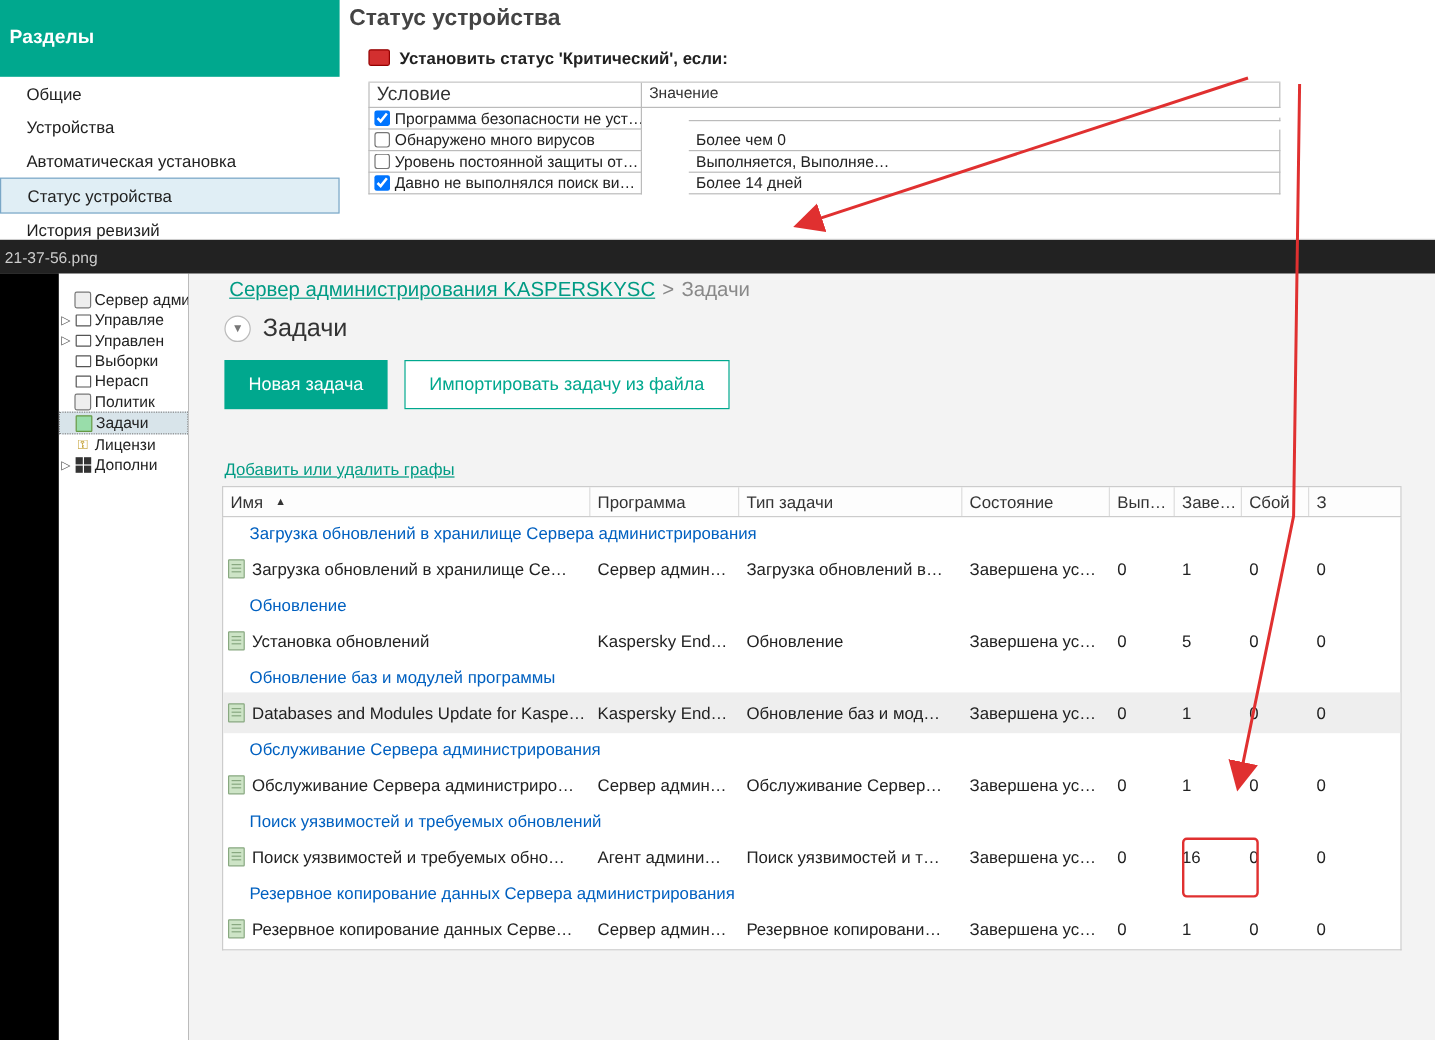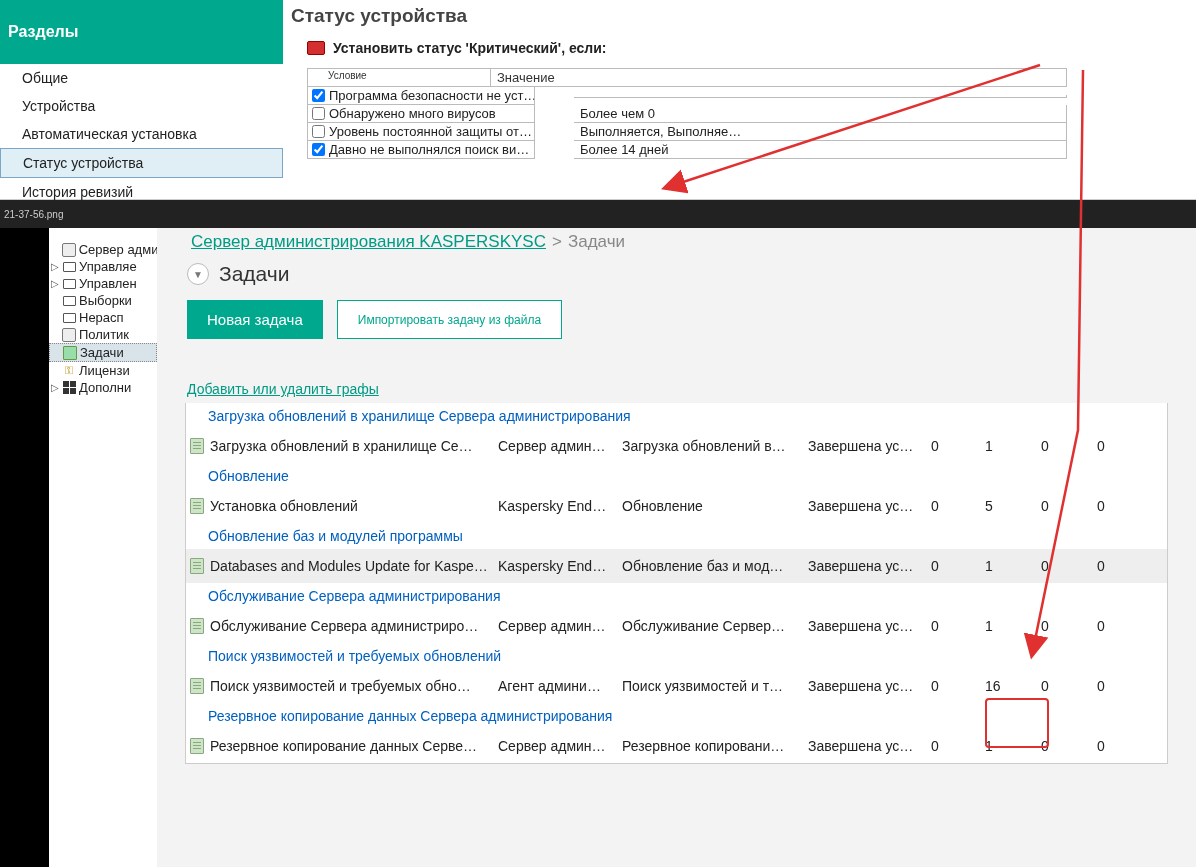--- a/index.html
+++ b/index.html
@@ -13,30 +13,30 @@
 .section-item.active { background: #e0eef5; border: 1px solid #7aa7c7; }
 
 .status-panel { flex: 1; padding: 0 8px; }
 .status-title { color: #444; font-size: 19px; font-weight: bold; padding: 5px 0; }
 .status-header-row { display: flex; align-items: center; gap: 8px; padding: 8px 16px 12px 16px; }
 .monitor-icon { width: 18px; height: 14px; background: #d32f2f; border: 1px solid #940000; border-radius: 2px; position: relative; }
 .status-header-text { font-weight: bold; color: #222; font-size: 14px; }
 
 .cond-table { width: 760px; margin-left: 16px; border-top: 1px solid #bbb; }
 .cond-head { display: flex; background: #fff;}
-.cond-col1 { width: 184px; border: 1px solid #bbb; border-top: none; padding: 1px 20px; font-size: 10px; color: #333; }
+.cond-col1 { width: 228px; border: 1px solid #bbb; border-top: none; padding: 1px 6px; font-size: 16px; color: #333; }
 .cond-col2 { flex: 1; border: 1px solid #bbb; border-top: none; border-left: none; padding: 1px 6px; font-size: 13px; color: #333; }
 .cond-row { display: flex; align-items: center; gap: 39px; }
 .cond-cell1 { width: 228px; border: 1px solid #bbb; border-top: none; padding: 1px 4px; font-size: 13px; color: #222; display: flex; gap: 4px; align-items: center; white-space: nowrap; overflow: hidden; }
 .cond-cell2 { flex: 1; border: 1px solid #bbb; border-top: none; border-left: none; padding: 1px 6px; font-size: 13px; color: #222; }
 
 input[type="checkbox"] { width: 13px; height: 13px; flex-shrink: 0; }
 
 
-.dark-bar { background: #222; color: #ccc; height: 28px; font-size: 10px; display: flex; align-items: center; padding: 0 4px; width: 100%; }
+.dark-bar { background: #222; color: #ccc; height: 28px; font-size: 13px; display: flex; align-items: center; padding: 0 4px; width: 100%; }
 
 
 .lower { display: flex; background: #000; height: 639px; position: relative; }
 .black-left { width: 49px; background: #000; }
 .tree-panel { width: 108px; background: #fff; padding-top: 13px; font-size: 13px; color: #222; overflow: hidden; }
 .tree-item { display: flex; align-items: center; gap: 3px; padding: 1px 0 1px 2px; white-space: nowrap; cursor: pointer; }
 .tree-item.selected { background: #d8e4ea; border: 1px dotted #888; }
 .tree-arrow { width: 8px; font-size: 10px; color: #555; visibility: hidden; }
 .tree-arrow.shown { visibility: visible; }
 .tree-icon { width: 14px; height: 14px; flex-shrink: 0; display: inline-flex; align-items: center; justify-content: center; }
@@ -52,21 +52,21 @@
 .bc-link { color: #009b84; text-decoration: underline; }
 .bc-sep { color: #888; margin: 0 6px; }
 .bc-current { color: #888; }
 
 .heading-row { display: flex; align-items: center; gap: 10px; padding: 6px 30px 14px 30px; }
 .collapse-circle { width: 22px; height: 22px; border: 1px solid #bbb; border-radius: 50%; display: flex; align-items: center; justify-content: center; color: #777; font-size: 10px; background:#fff; }
 .heading-text { font-size: 21px; color: #333; }
 
 .buttons-row { display: flex; gap: 14px; padding: 0 30px 10px 30px; }
 .btn-primary { background: #00a88e; color: #fff; border: none; padding: 11px 20px; font-size: 15px; cursor: pointer; }
-.btn-secondary { background: #fff; border: 1px solid #00a88e; color: #00a88e; padding: 11px 20px; font-size: 12px; cursor: pointer; }
+.btn-secondary { background: #fff; border: 1px solid #00a88e; color: #00a88e; padding: 11px 20px; font-size: 15px; cursor: pointer; }
 
 .columns-link { display: block; padding: 32px 30px 6px 30px; color: #009b84; font-size: 14px; text-decoration: underline; }
 
 .task-table { margin: 0 28px; background: #fff; }
 .task-head { display: flex; border: 1px solid #ccc; background: #fdfdfd; }
 .tcol { padding: 4px 6px; font-size: 14px; color: #333; border-right: 1px solid #ddd; white-space: nowrap; overflow: hidden; display:flex; align-items:center; }
 .tcol.name { width: 306px; gap: 6px; }
 .tcol.prog { width: 124px; }
 .tcol.type { width: 186px; }
 .tcol.state { width: 123px; }
@@ -227,20 +227,33 @@
       <div class="collapse-circle">▼</div>
       <div class="heading-text">Задачи</div>
     </div>
     <div class="buttons-row">
       <button class="btn-primary">Новая задача</button>
       <button class="btn-secondary">Импортировать задачу из файла</button>
     </div>
     <a class="columns-link">Добавить или удалить графы</a>
 
     <div class="task-table">
+      <div class="task-head">
+        <div class="tcol name">
+            <span>Имя</span>
+            <span class="sort-arrow">▲</span>
+          </div>
+        <div class="tcol prog">Программа</div>
+        <div class="tcol type">Тип задачи</div>
+        <div class="tcol state">Состояние</div>
+        <div class="tcol run">Вып…</div>
+        <div class="tcol done">Заве…</div>
+        <div class="tcol fail">Сбой</div>
+        <div class="tcol z">З</div>
+      </div>
       <div class="task-body" id="task-body">
           <div class="group-row">Загрузка обновлений в хранилище Сервера администрирования</div>
           <div class="data-row">
             <div class="tcol name">
               <span class="task-icon"></span>
               <span>Загрузка обновлений в хранилище Се…</span>
             </div>
             <div class="tcol prog">Сервер админ…</div>
             <div class="tcol type">Загрузка обновлений в…</div>
             <div class="tcol state">Завершена ус…</div>

